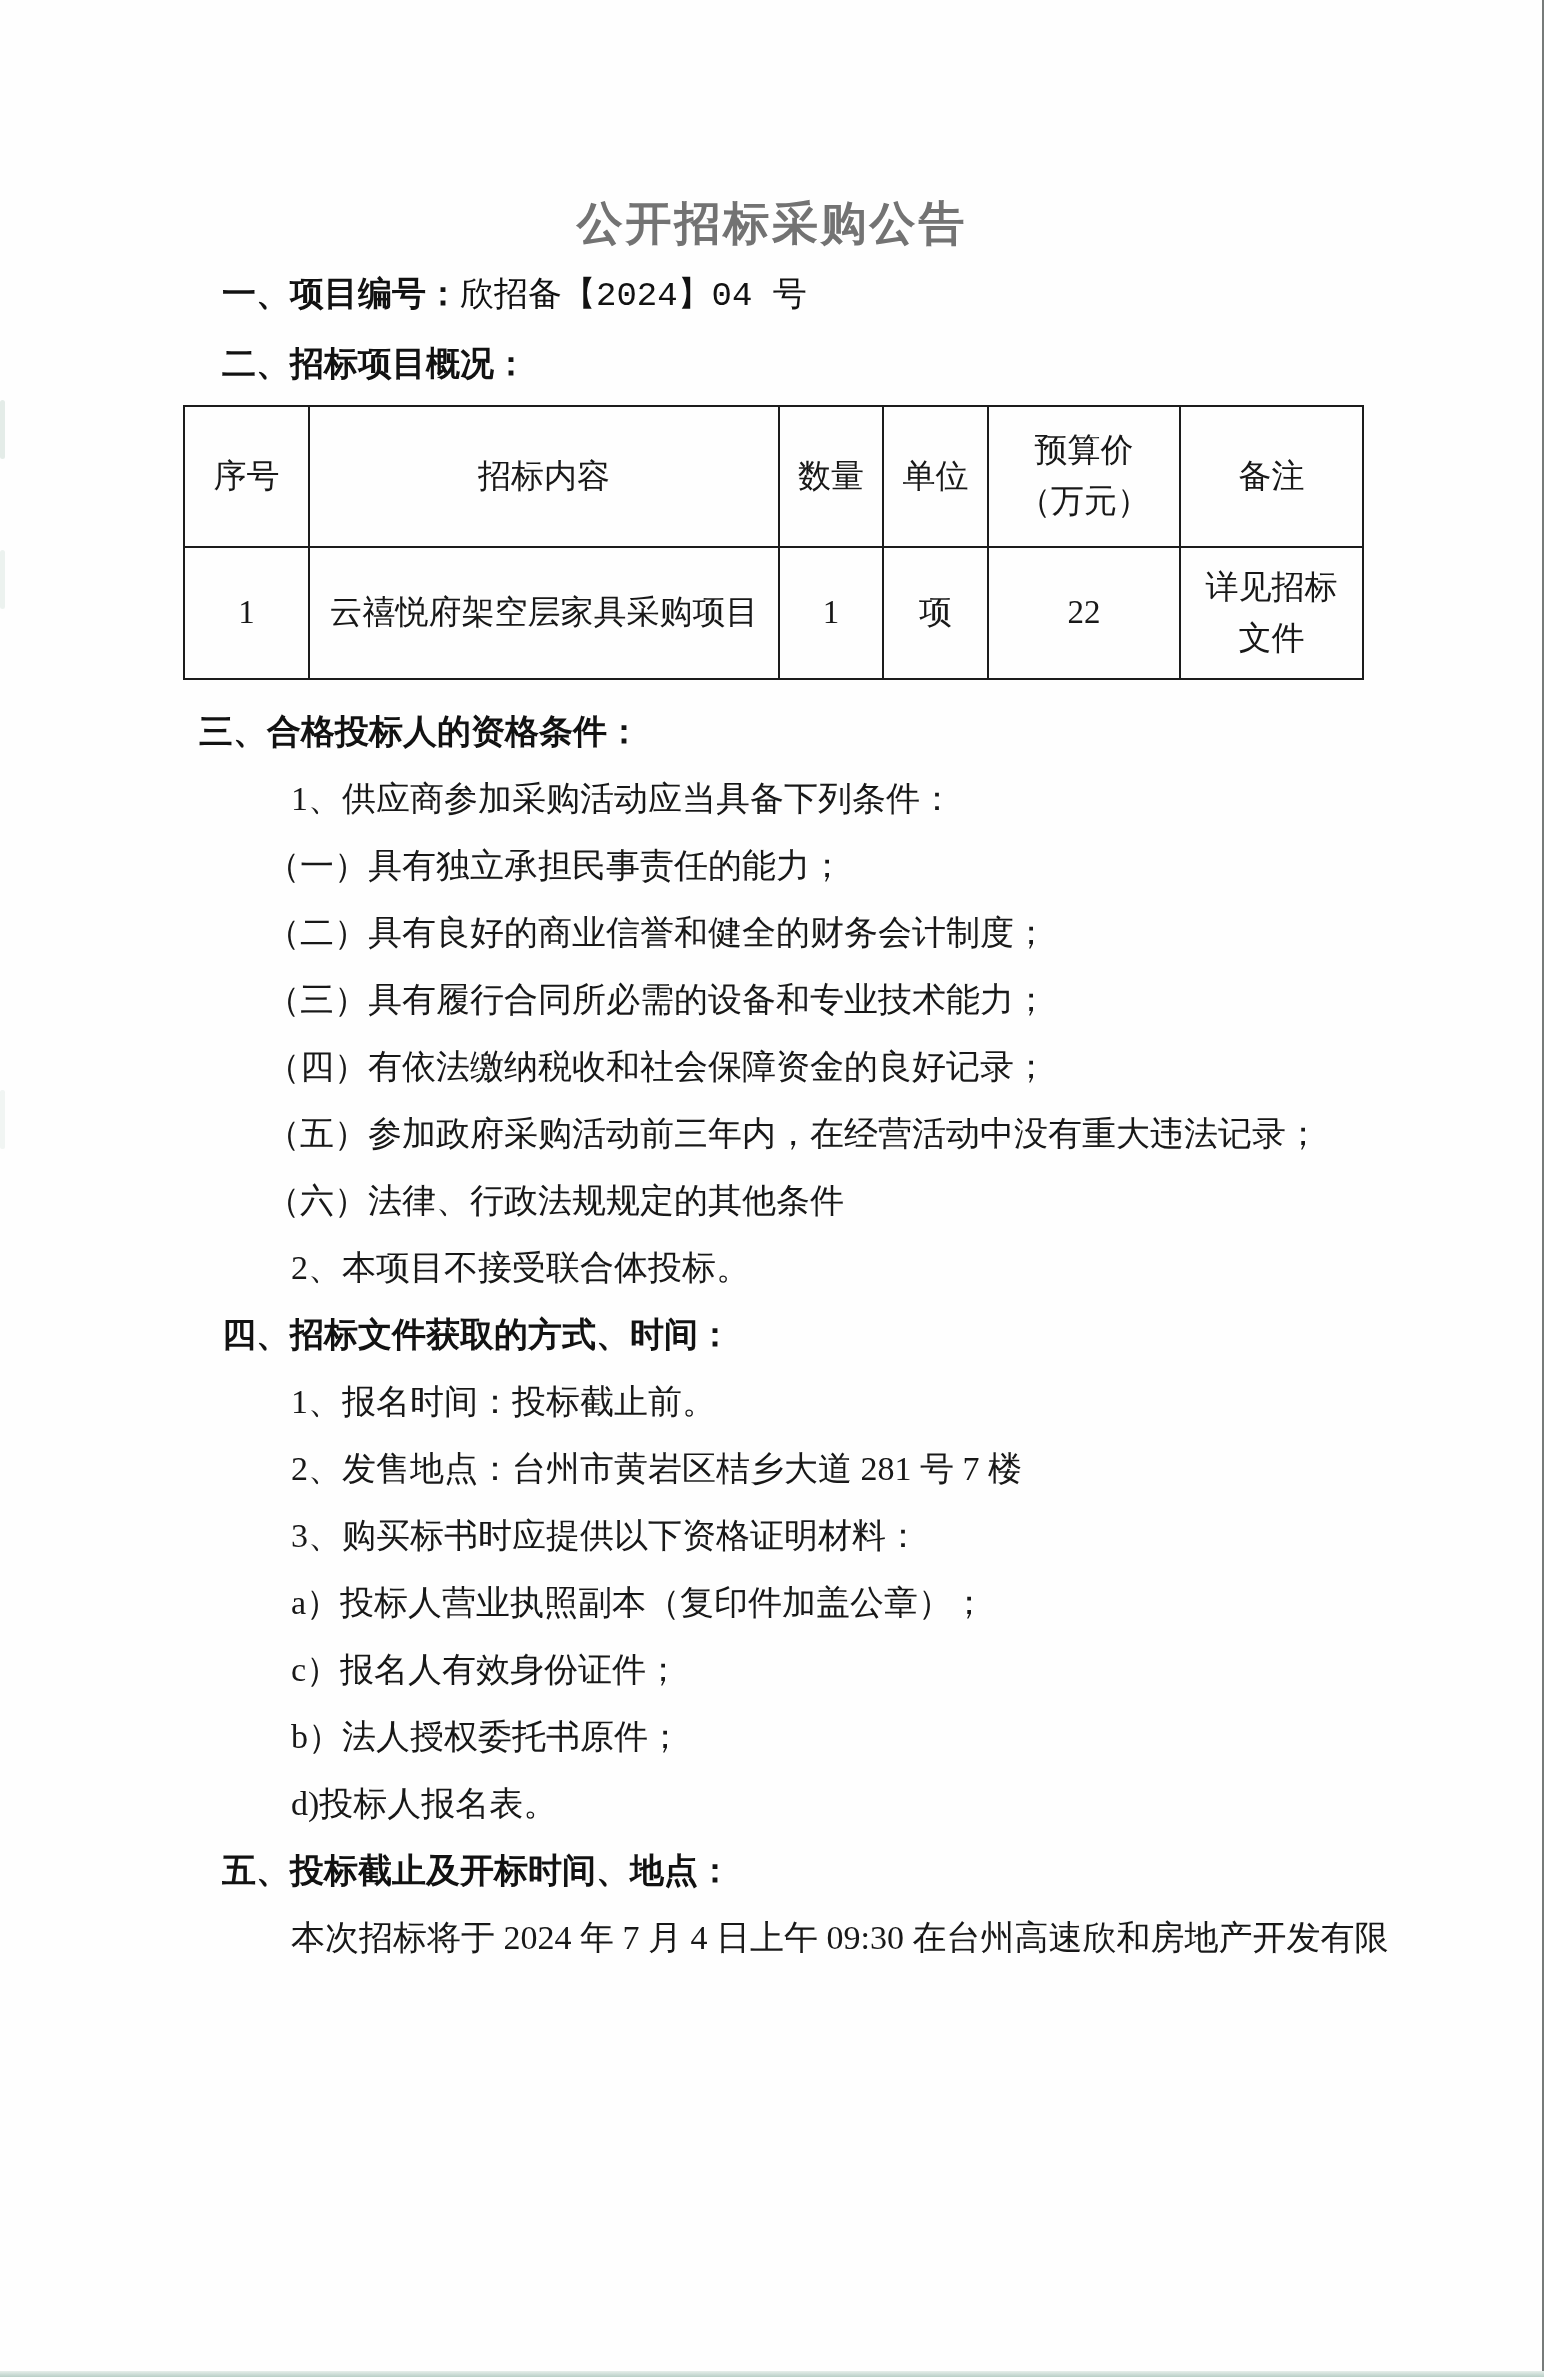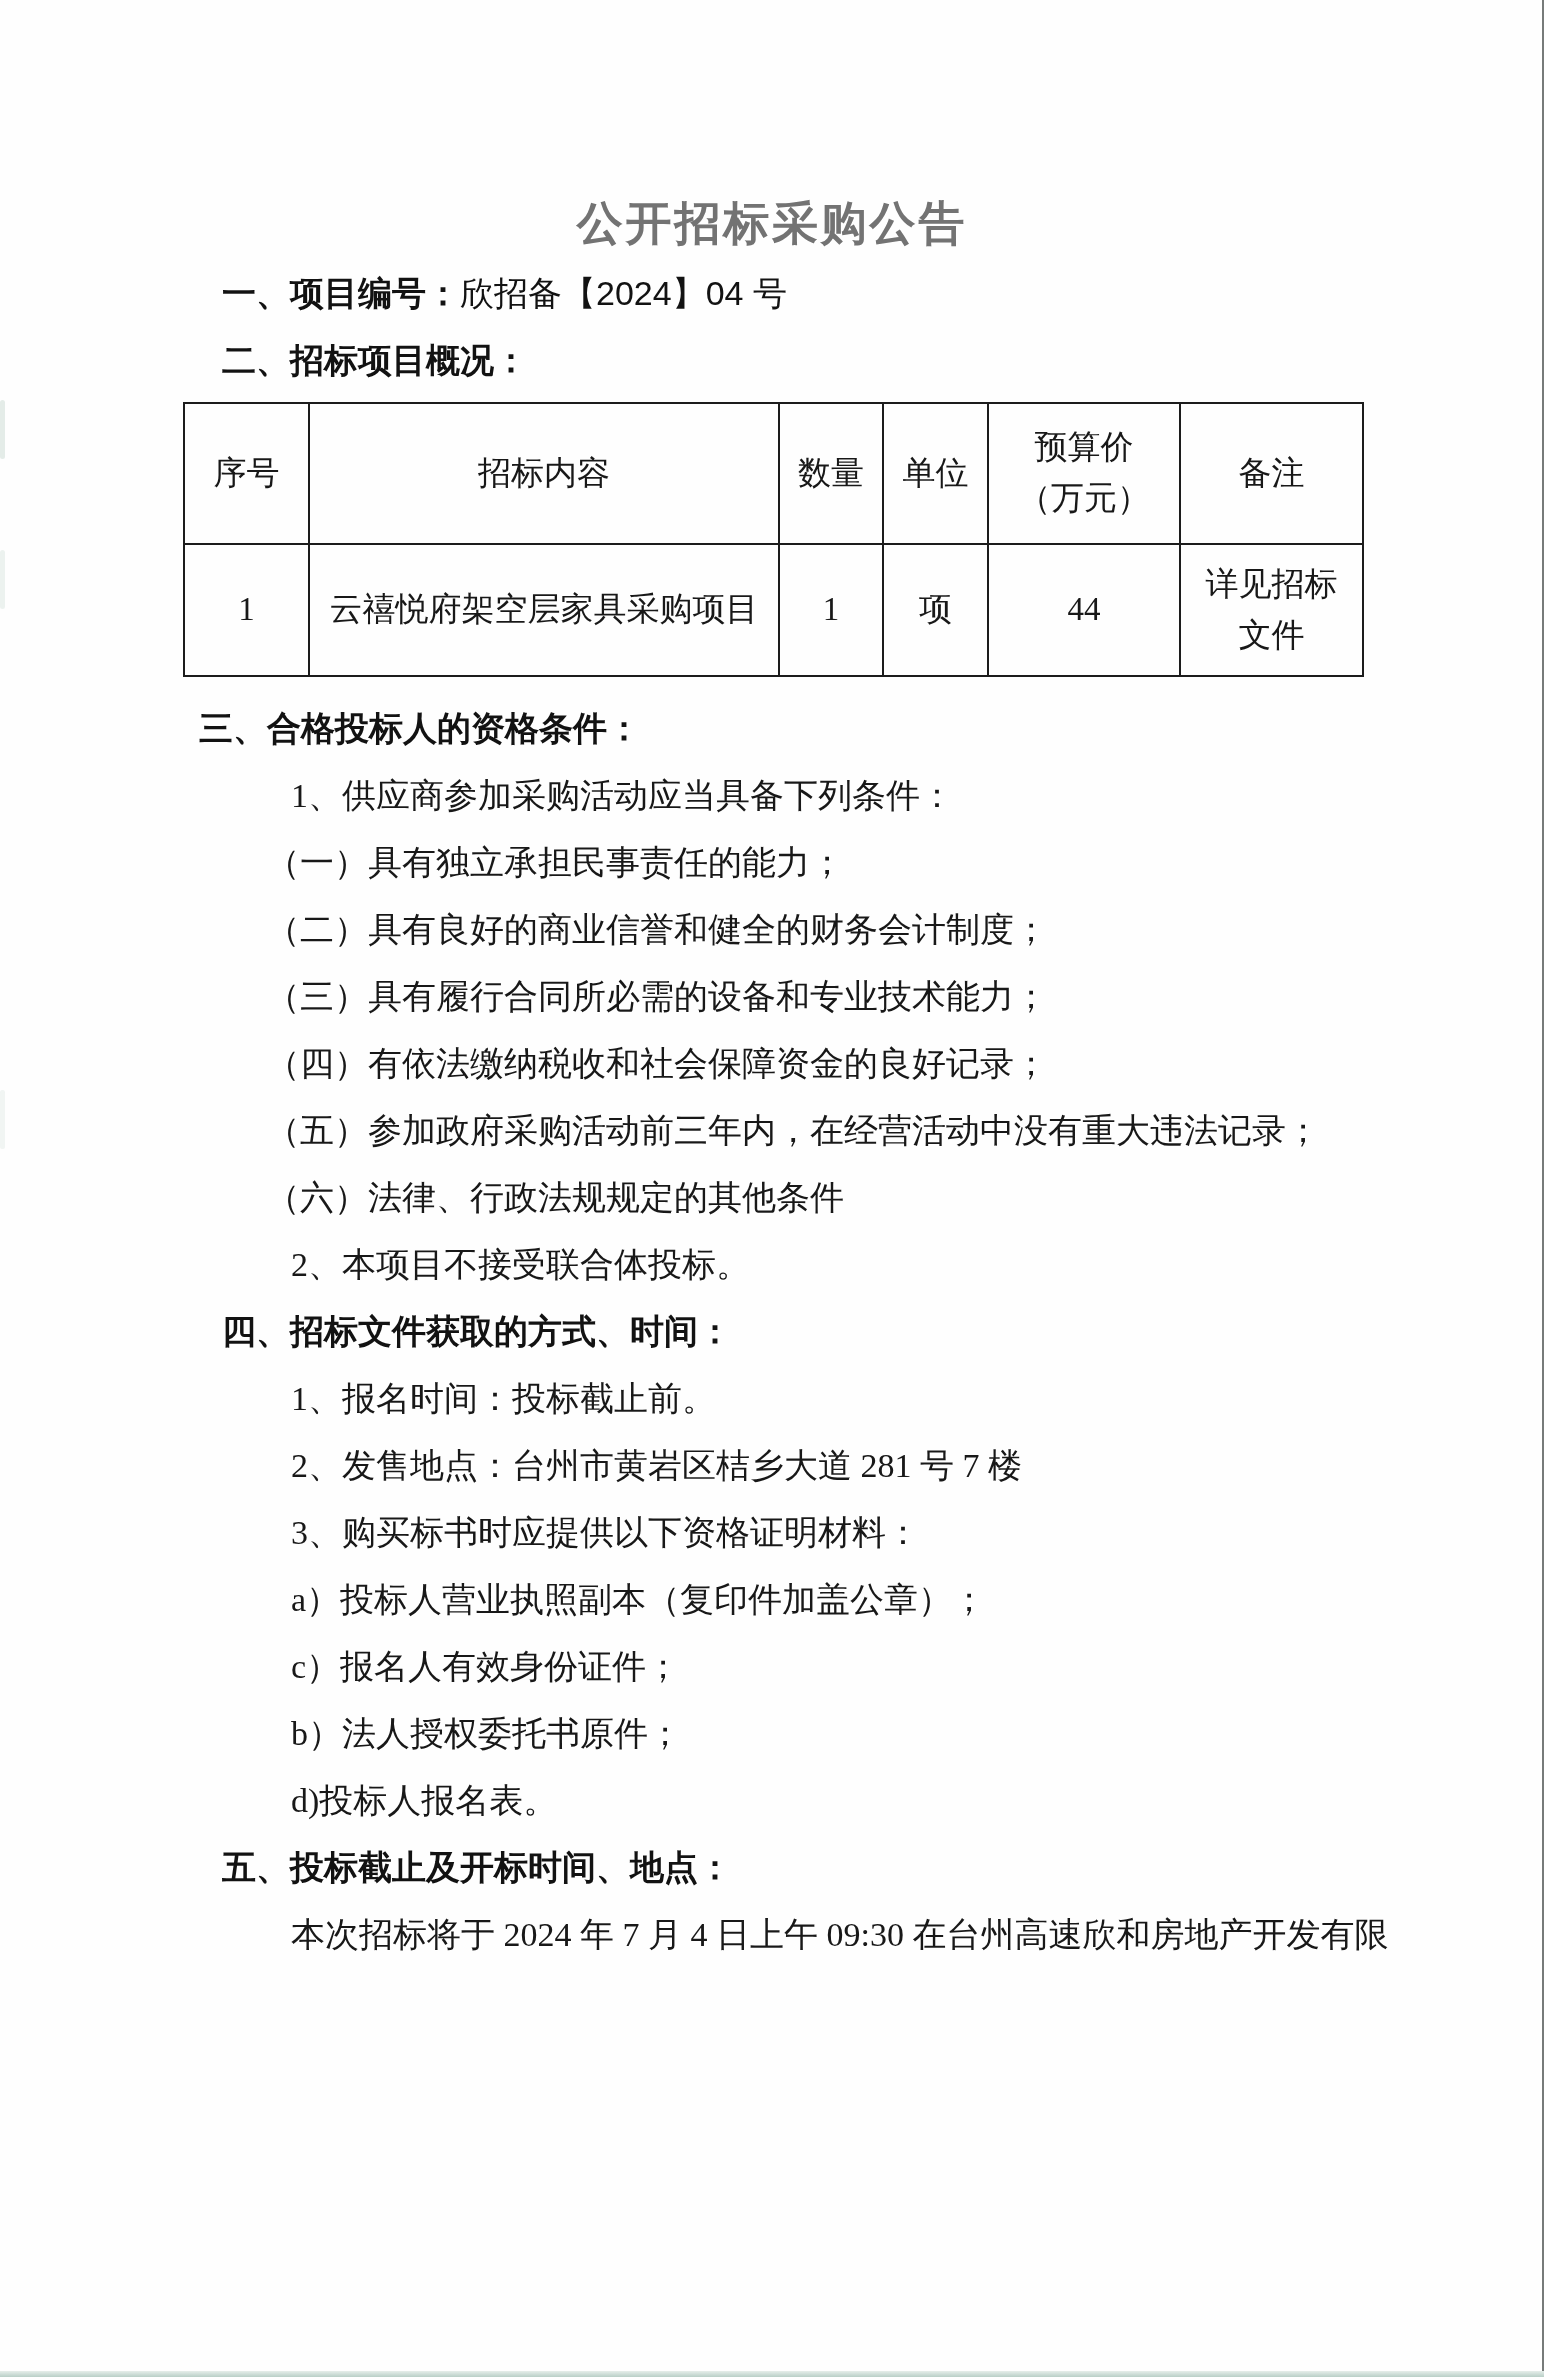--- a/index.html
+++ b/index.html
@@ -42,21 +42,21 @@
     white-space:nowrap;
     color:#181818;
   }
   .heading{
     margin-left:39px;
     font-family:"Liberation Sans",sans-serif;
     font-weight:bold;
     color:#121212;
   }
   .value{
-    font-family:Liberation Sans, sans-serif;
+    font-family:Liberation Mono, monospace;
     font-weight:normal;
   }
   .mt8{margin-top:7.3px;}
   .mt20{margin-top:18.3px;margin-left:16px;}
   .l1{margin-left:108px;}   
   .l2{margin-left:83px;}    
   table.bid{
     margin-top:7.3px;
     width:1178px;
     border-collapse:collapse;
@@ -121,21 +121,21 @@
           <th>数量</th>
           <th>单位</th>
           <th>预算价（万元）</th>
           <th>备注</th>
         </tr>
         <tr class="row">
           <td>1</td>
           <td>云禧悦府架空层家具采购项目</td>
           <td>1</td>
           <td>项</td>
-          <td>44</td>
+          <td>22</td>
           <td>详见招标文件</td>
         </tr>
       </tbody>
     </table>
 
     <div class="line heading mt20">三、合格投标人的资格条件：</div>
     <div class="line l1">1、供应商参加采购活动应当具备下列条件：</div>
     <div class="line l2">（一）具有独立承担民事责任的能力；</div>
     <div class="line l2">（二）具有良好的商业信誉和健全的财务会计制度；</div>
     <div class="line l2">（三）具有履行合同所必需的设备和专业技术能力；</div>

